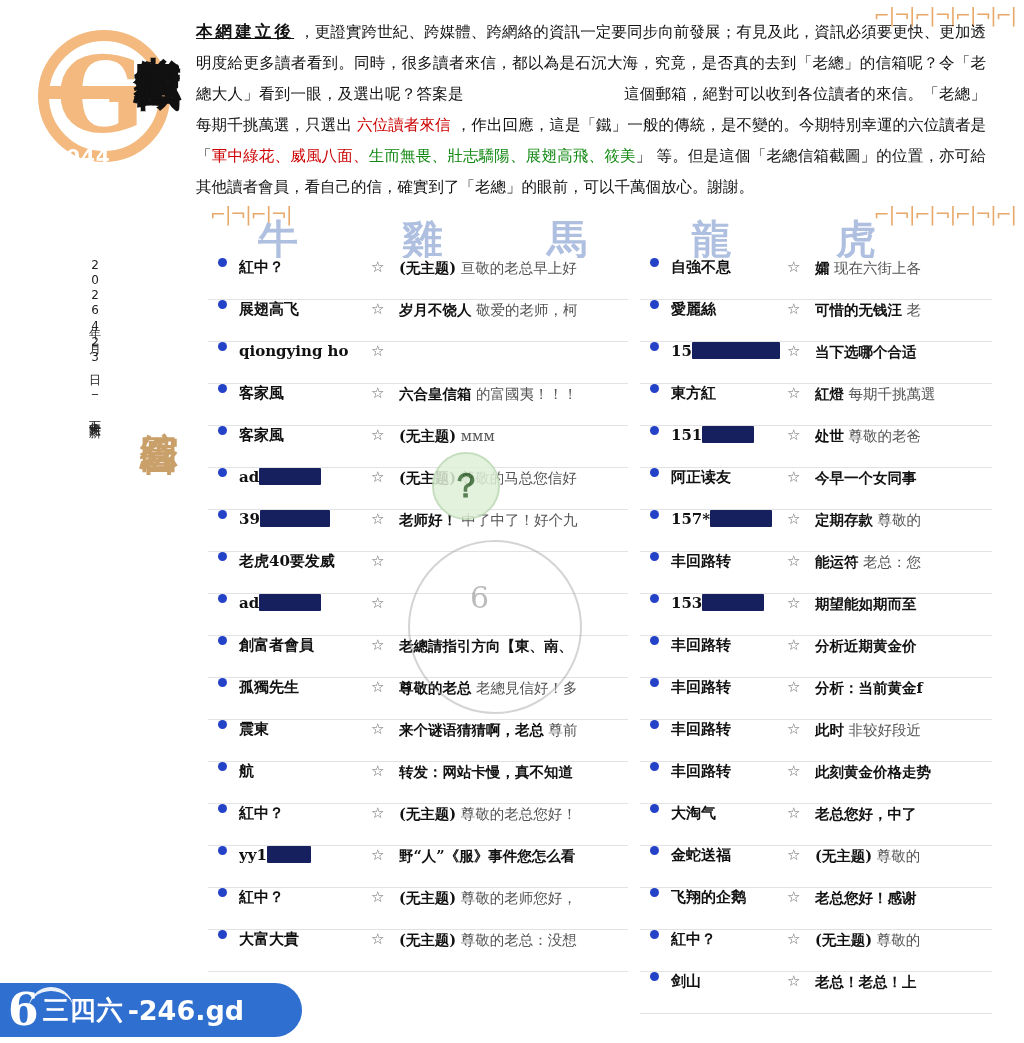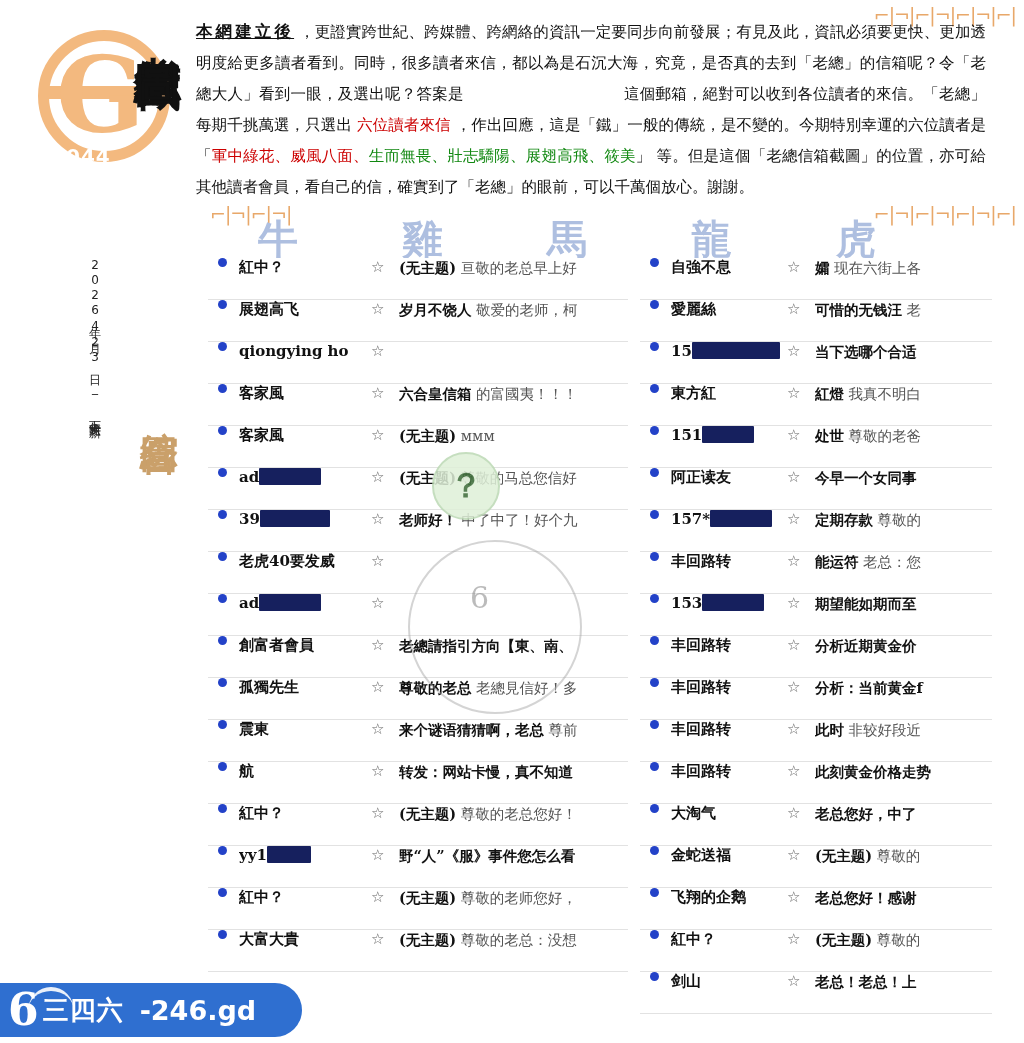--- a/index.html
+++ b/index.html
@@ -104,21 +104,21 @@
     position:absolute;left:0;bottom:6px;height:54px;width:302px;
     background:#2f6fd0;border-radius:0 27px 27px 0;
     display:flex;align-items:center;padding-left:8px;box-sizing:border-box;
   }
   .badge .six{
     font-family:"DejaVu Serif",serif;font-size:44px;font-weight:bold;color:#ffffff;
     line-height:44px;margin-right:4px;
   }
   .badge .cn{
     font-family:"DejaVu Serif",serif;font-size:26px;font-weight:bold;color:#ffffff;
-    letter-spacing:1px;margin-right:16px;
+    letter-spacing:1px;margin-right:4px;
   }
   .badge .dom{
     font-family:"DejaVu Sans",sans-serif;font-size:27px;font-weight:bold;color:#ffffff;
     letter-spacing:0px;
   }
   .badge-swoosh{
     position:absolute;left:28px;top:4px;width:46px;height:20px;
     border-top:4px solid #ffffff;border-radius:50%/100% 100% 0 0;opacity:.9;
   }
 </style>
@@ -276,21 +276,21 @@
     <div class="mailrow">
       <span class="dot"></span>
       <span class="sender">15<span class="redact" style="width: 88px;"></span></span>
       <span class="star">☆</span>
       <span class="fadewrap"><span class="subject"><b>当下选哪个合适</b></span></span>
     </div>
     <div class="mailrow">
       <span class="dot"></span>
       <span class="sender">東方紅</span>
       <span class="star">☆</span>
-      <span class="fadewrap"><span class="subject"><b>紅燈</b><span class="faded"> 我真不明白</span></span></span>
+      <span class="fadewrap"><span class="subject"><b>紅燈</b><span class="faded"> 每期千挑萬選</span></span></span>
     </div>
     <div class="mailrow">
       <span class="dot"></span>
       <span class="sender">151<span class="redact" style="width: 52px;"></span></span>
       <span class="star">☆</span>
       <span class="fadewrap"><span class="subject"><b>处世</b><span class="faded"> 尊敬的老爸</span></span></span>
     </div>
     <div class="mailrow">
       <span class="dot"></span>
       <span class="sender">阿正读友</span>

